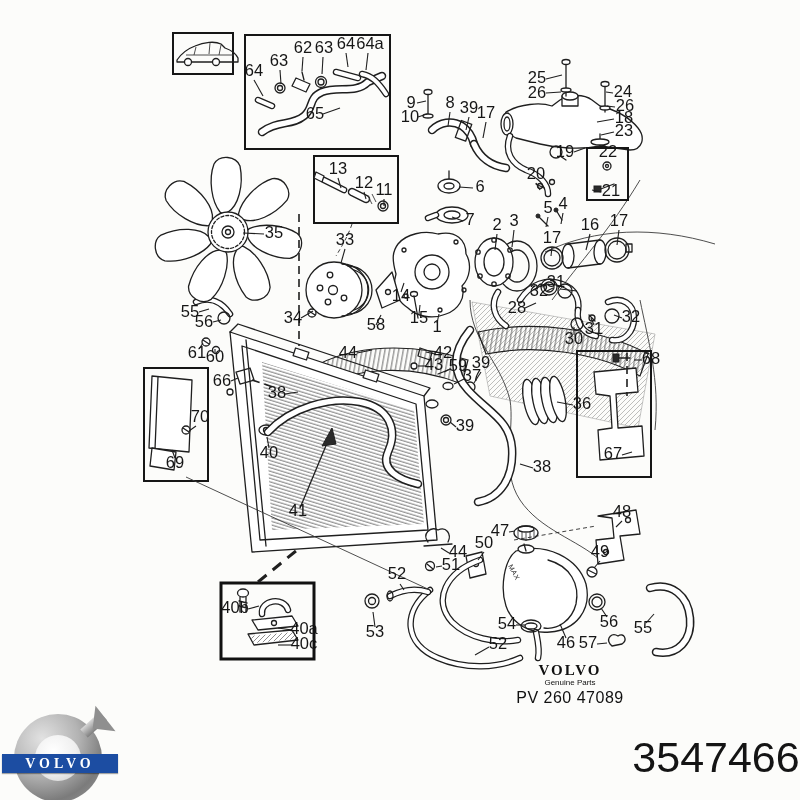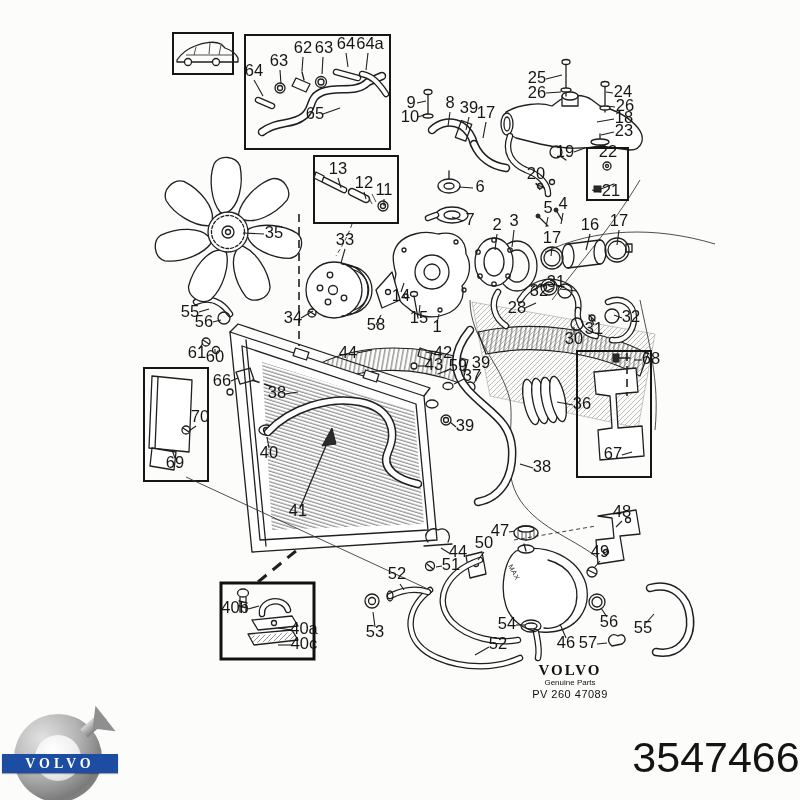--- a/index.html
+++ b/index.html
@@ -20,21 +20,21 @@
   .dashf{stroke:#1f1f1f;stroke-width:3;stroke-dasharray:11 8;fill:none}
   .dasht{stroke:#2a2a2a;stroke-width:0.9;stroke-dasharray:4 3;fill:none}
   .callout{font-family:"Liberation Sans",sans-serif;font-size:16.5px;fill:#161616;text-anchor:middle}
   .leader{stroke:#1f1f1f;stroke-width:1.1}
   .maxlbl{font-family:"Liberation Sans",sans-serif;font-size:7px;fill:#222;letter-spacing:0.5px}
   .partnumber{position:absolute;left:624px;top:733px;width:184px;text-align:center;
               font-size:43px;color:#141414;font-family:Liberation Sans, sans-serif}
   .stamp{position:absolute;left:515px;top:663px;width:110px;text-align:center;color:#111}
   .stamp-brand{font-family:"Liberation Serif",serif;font-weight:bold;font-size:15px;letter-spacing:2px;line-height:1}
   .stamp-sub{font-size:8px;font-weight:normal;line-height:1.2}
-  .stamp-code{font-size:11px;letter-spacing:0.5px;line-height:1.2}
+  .stamp-code{font-size:16px;letter-spacing:0.5px;line-height:1.2}
   .logo{position:absolute;left:2px;top:708px;width:118px;height:92px}
   .logo-ring{position:absolute;left:12px;top:6px;width:88px;height:88px;border-radius:50%;
              background:radial-gradient(circle at 32% 28%,#e2e2e2,#b3b3b3 42%,#7b7b7b 72%,#9d9d9d)}
   .logo-hole{position:absolute;left:33px;top:27px;width:46px;height:46px;border-radius:50%;
              background:radial-gradient(circle at 40% 35%,#ffffff,#efefef 55%,#c7c7c7)}
   .logo-arrow{position:absolute;left:82px;top:20px;width:26px;height:11px;
               transform:rotate(-42deg);transform-origin:left center;
               background:linear-gradient(180deg,#d8d8d8,#7f7f7f)}
   .logo-head{position:absolute;left:92px;top:-1px;width:0;height:0;
              border-bottom:23px solid #8f8f8f;border-left:23px solid transparent;

